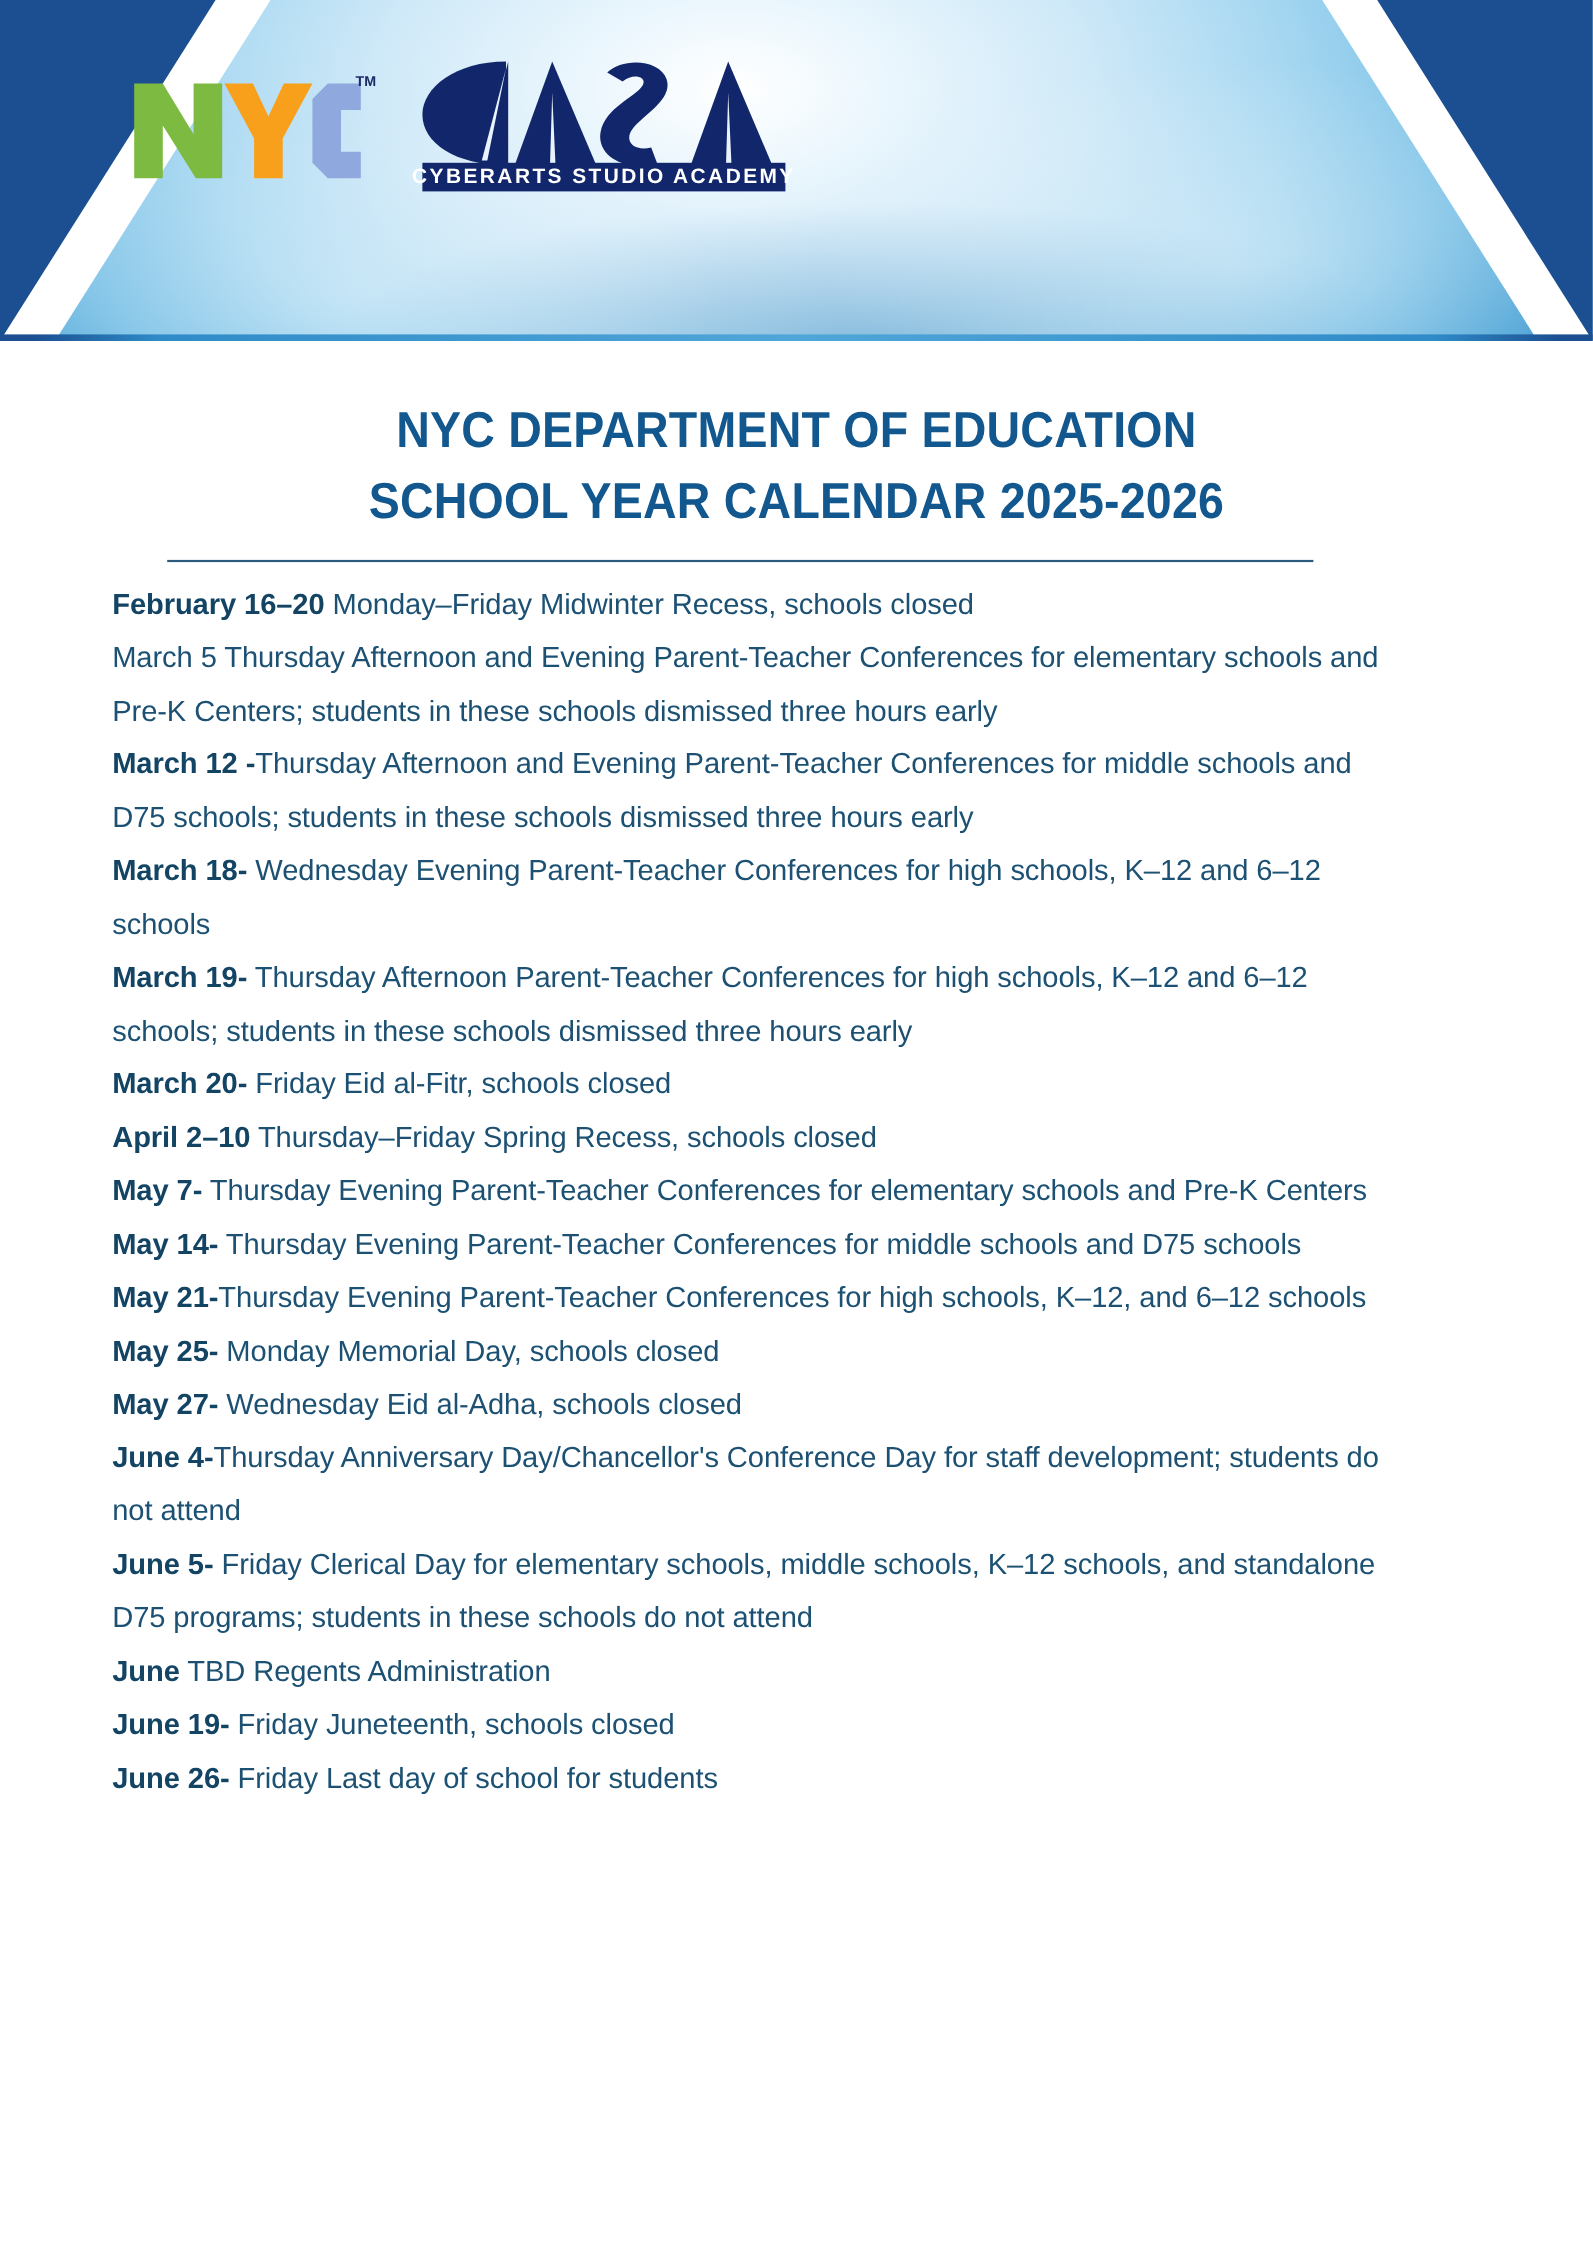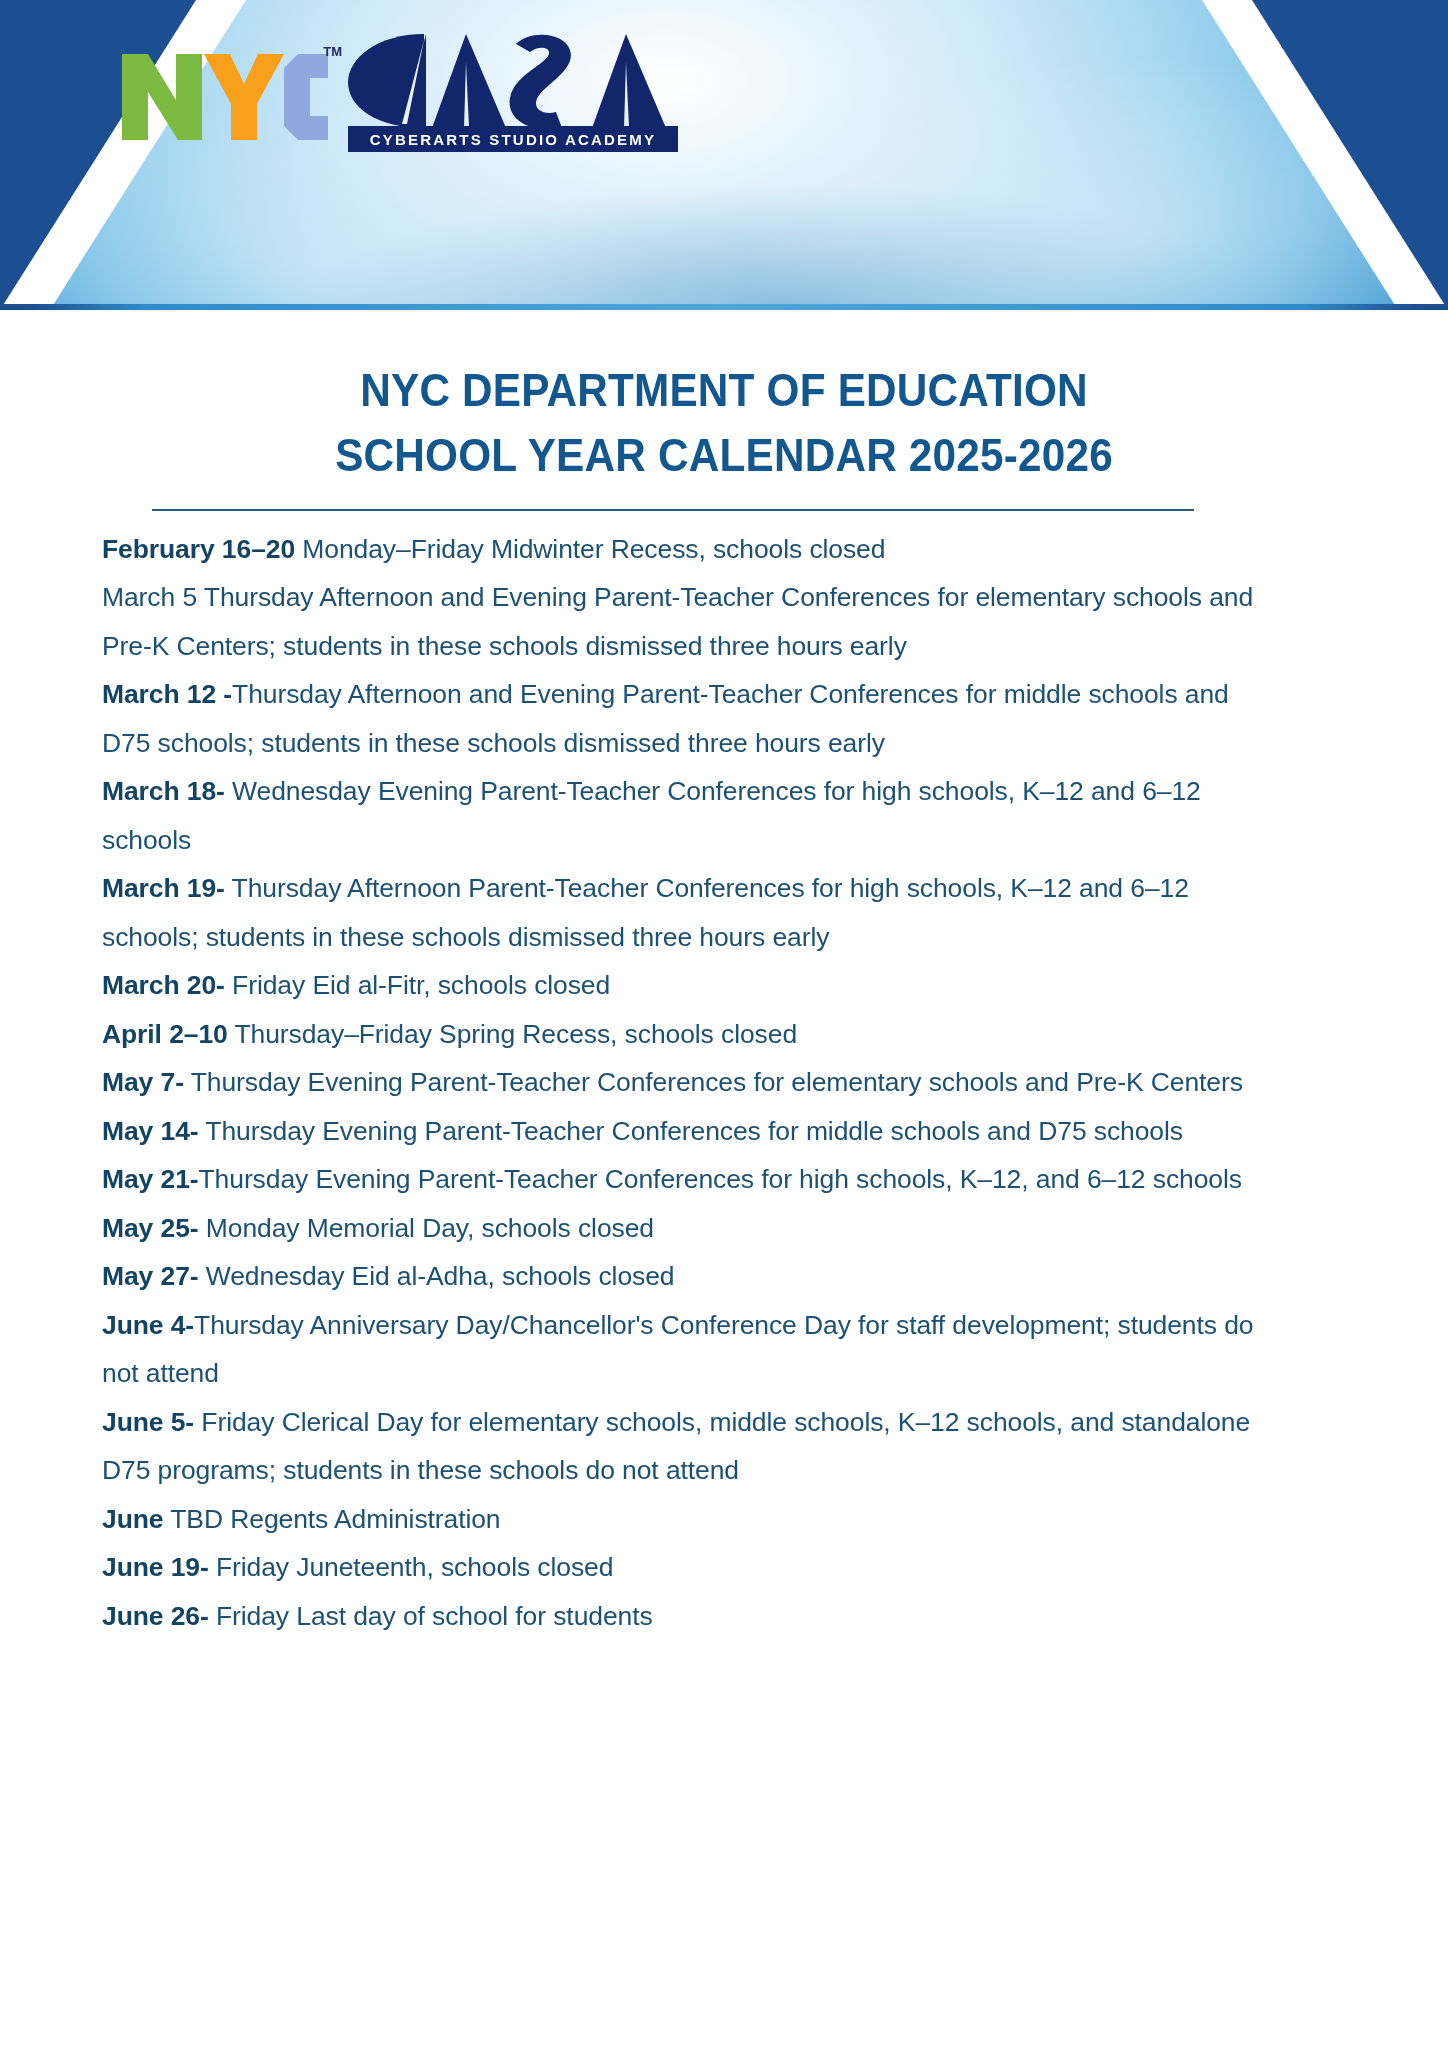--- a/index.html
+++ b/index.html
@@ -64,23 +64,24 @@
   }
   .header-bottom-edge{
     position:absolute; left:0; right:0; bottom:0; height:6px;
     background: linear-gradient(to right,#1b4f91 0 2%, #2f8bc8 10%, #4fa6d8 50%, #2f8bc8 90%, #1b4f91 98% 100%);
   }
 
   
   .logo-row{
     position:absolute;
     left:118px;
-    top:32px;
+    top:54px;
     display:flex;
     align-items:center;
+    gap:36px;
     z-index:5;
   }
   .nycps{
     display:flex;
     align-items:center;
     gap:12px;
   }
   .nyc-mark{
     position:relative;
     width:222px;
@@ -116,21 +117,21 @@
     width:330px;
     height:26px;
     background:#12276b;
     display:flex;
     align-items:center;
     justify-content:center;
   }
   .casa-band span{
     color:#ffffff;
     font-family:"Liberation Sans", sans-serif;
-    font-size:15px;
+    font-size:19px;
     font-weight:700;
     letter-spacing:2.2px;
     white-space:nowrap;
   }
 
   
   .title-block{
     margin-top: 48px;
     text-align:center;
     color:#12588f;

